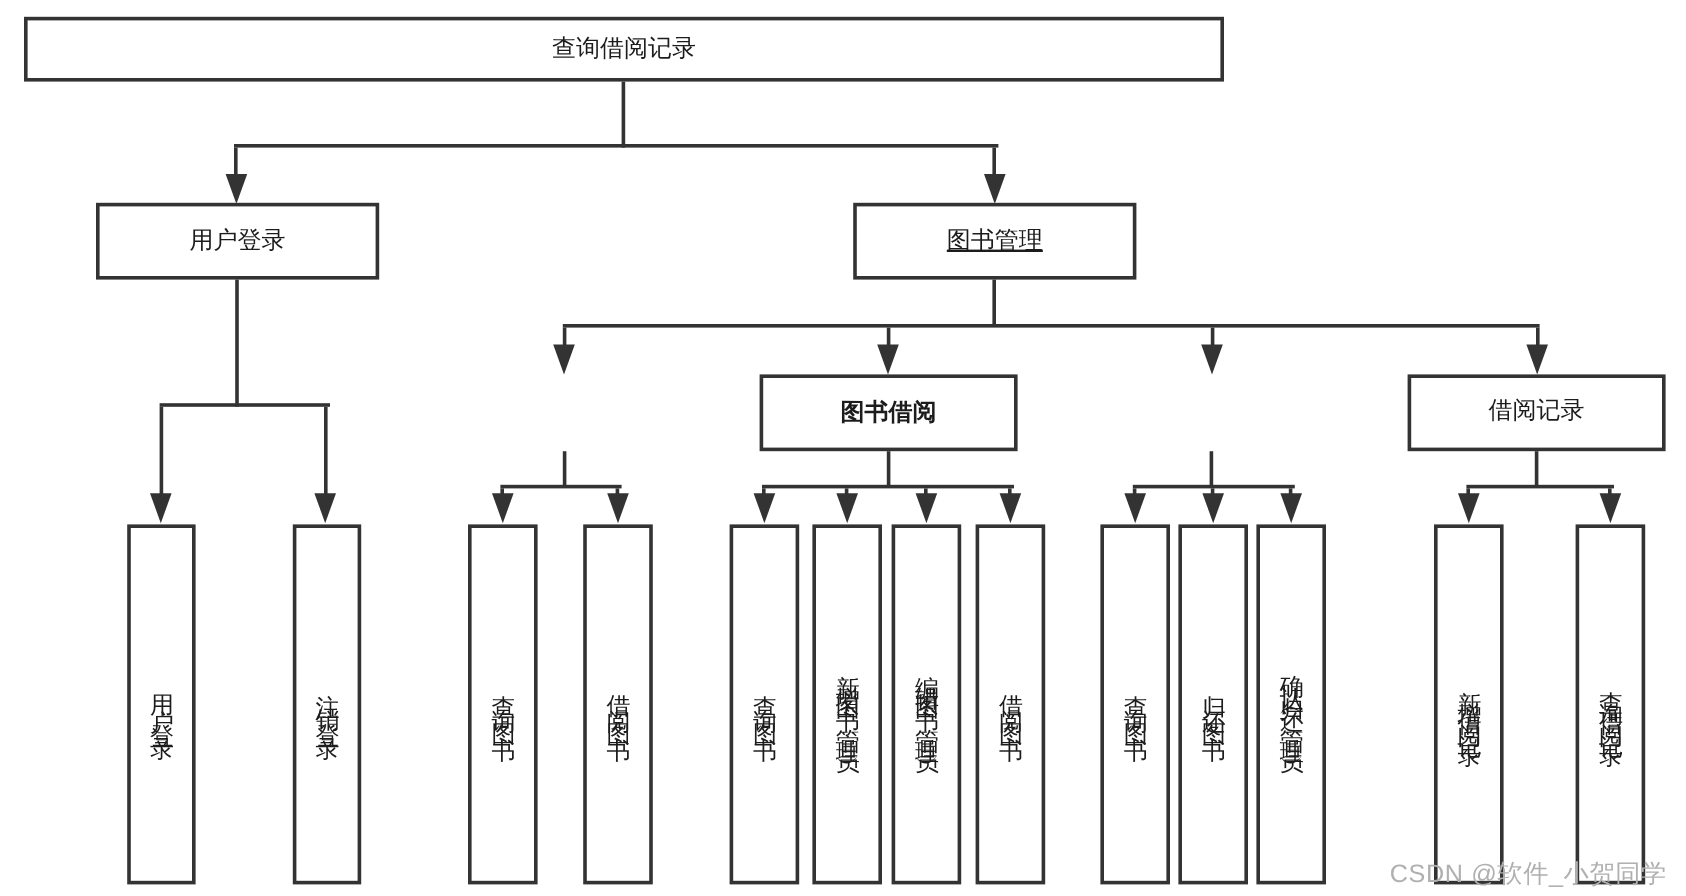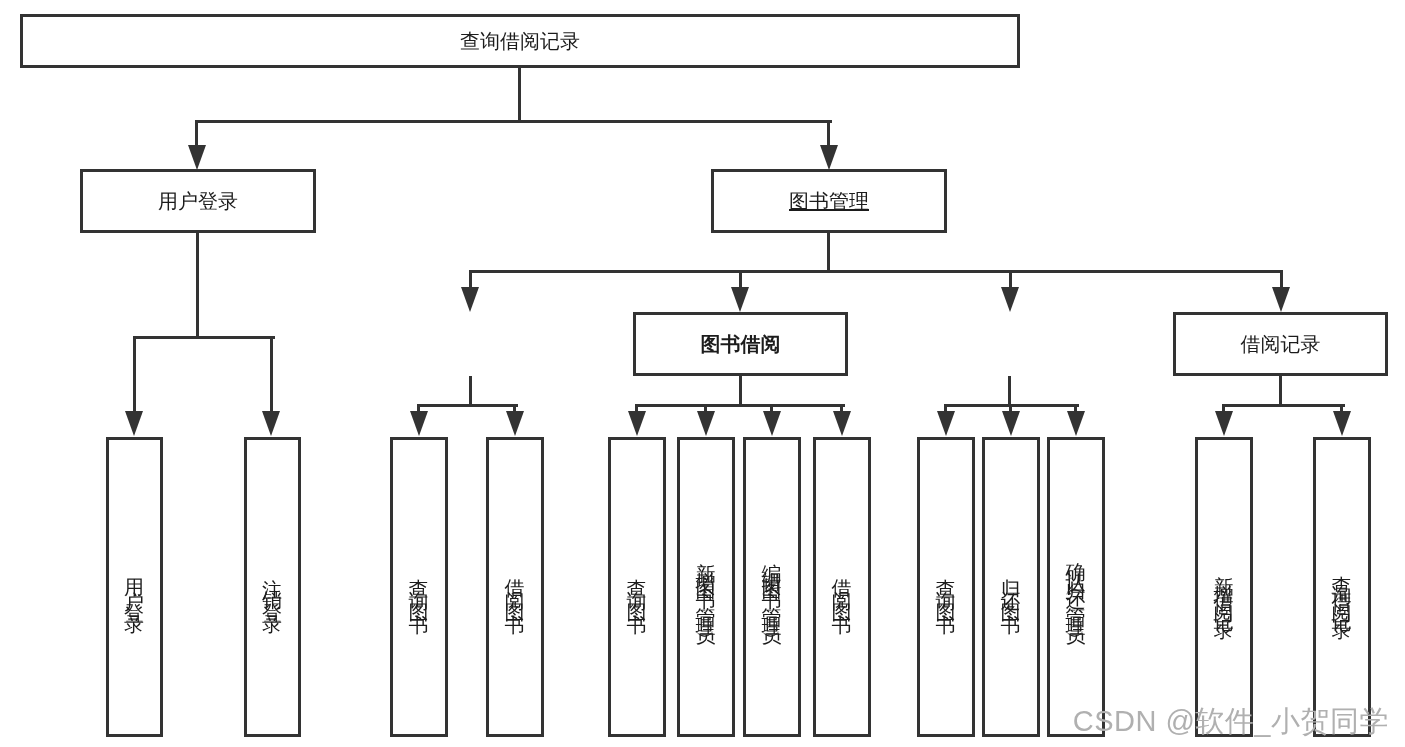--- a/index.html
+++ b/index.html
@@ -24,21 +24,21 @@
   }
   .node-v.tight{letter-spacing:9px;}
   .ln{position:absolute;background:var(--line);}
   .arr{
     position:absolute;width:0;height:0;
     border-left:9px solid transparent;border-right:9px solid transparent;
     border-top:25px solid var(--line);
   }
   .watermark{
     position:absolute;right:16px;bottom:5px;z-index:10;
-    color:var(--wm);font-size:29px;letter-spacing:0.5px;text-align:right;
+    color:var(--wm);font-size:21px;letter-spacing:0.5px;text-align:right;
   }
 </style>
 </head>
 <body>
 
 <div id="canvas">
 
   <div class="node" style="left:20px;top:14px;width:1000px;height:54px;">查询借阅记录</div>
 
   <div class="ln" style="left:518px;top:68px;width:3px;height:55px;"></div>
@@ -63,21 +63,21 @@
   <div class="ln" style="left:469px;top:273px;width:3px;height:16px;"></div>
   <div class="arr" style="left:461px;top:287px;"></div>
   <div class="ln" style="left:739px;top:273px;width:3px;height:16px;"></div>
   <div class="arr" style="left:731px;top:287px;"></div>
   <div class="ln" style="left:1009px;top:273px;width:3px;height:16px;"></div>
   <div class="arr" style="left:1001px;top:287px;"></div>
   <div class="ln" style="left:1280px;top:273px;width:3px;height:16px;"></div>
   <div class="arr" style="left:1272px;top:287px;"></div>
 
   <div class="node" style="left:633px;top:312px;width:215px;height:64px;font-weight:bold;">图书借阅</div>
-  <div class="node" style="left:1173px;top:312px;width:215px;height:64px;">借阅记录</div>
+  <div class="node" style="left:1173px;top:312px;width:215px;height:64px;font-family:Liberation Mono, monospace;">借阅记录</div>
 
   <div class="ln" style="left:469px;top:376px;width:3px;height:30px;"></div>
   <div class="ln" style="left:417px;top:404px;width:101px;height:3px;"></div>
   <div class="ln" style="left:417px;top:407px;width:3px;height:6px;"></div>
   <div class="arr" style="left:410px;top:411px;"></div>
   <div class="ln" style="left:513px;top:407px;width:3px;height:6px;"></div>
   <div class="arr" style="left:506px;top:411px;"></div>
 
   <div class="ln" style="left:739px;top:376px;width:3px;height:30px;"></div>
   <div class="ln" style="left:635px;top:404px;width:210px;height:3px;"></div>

